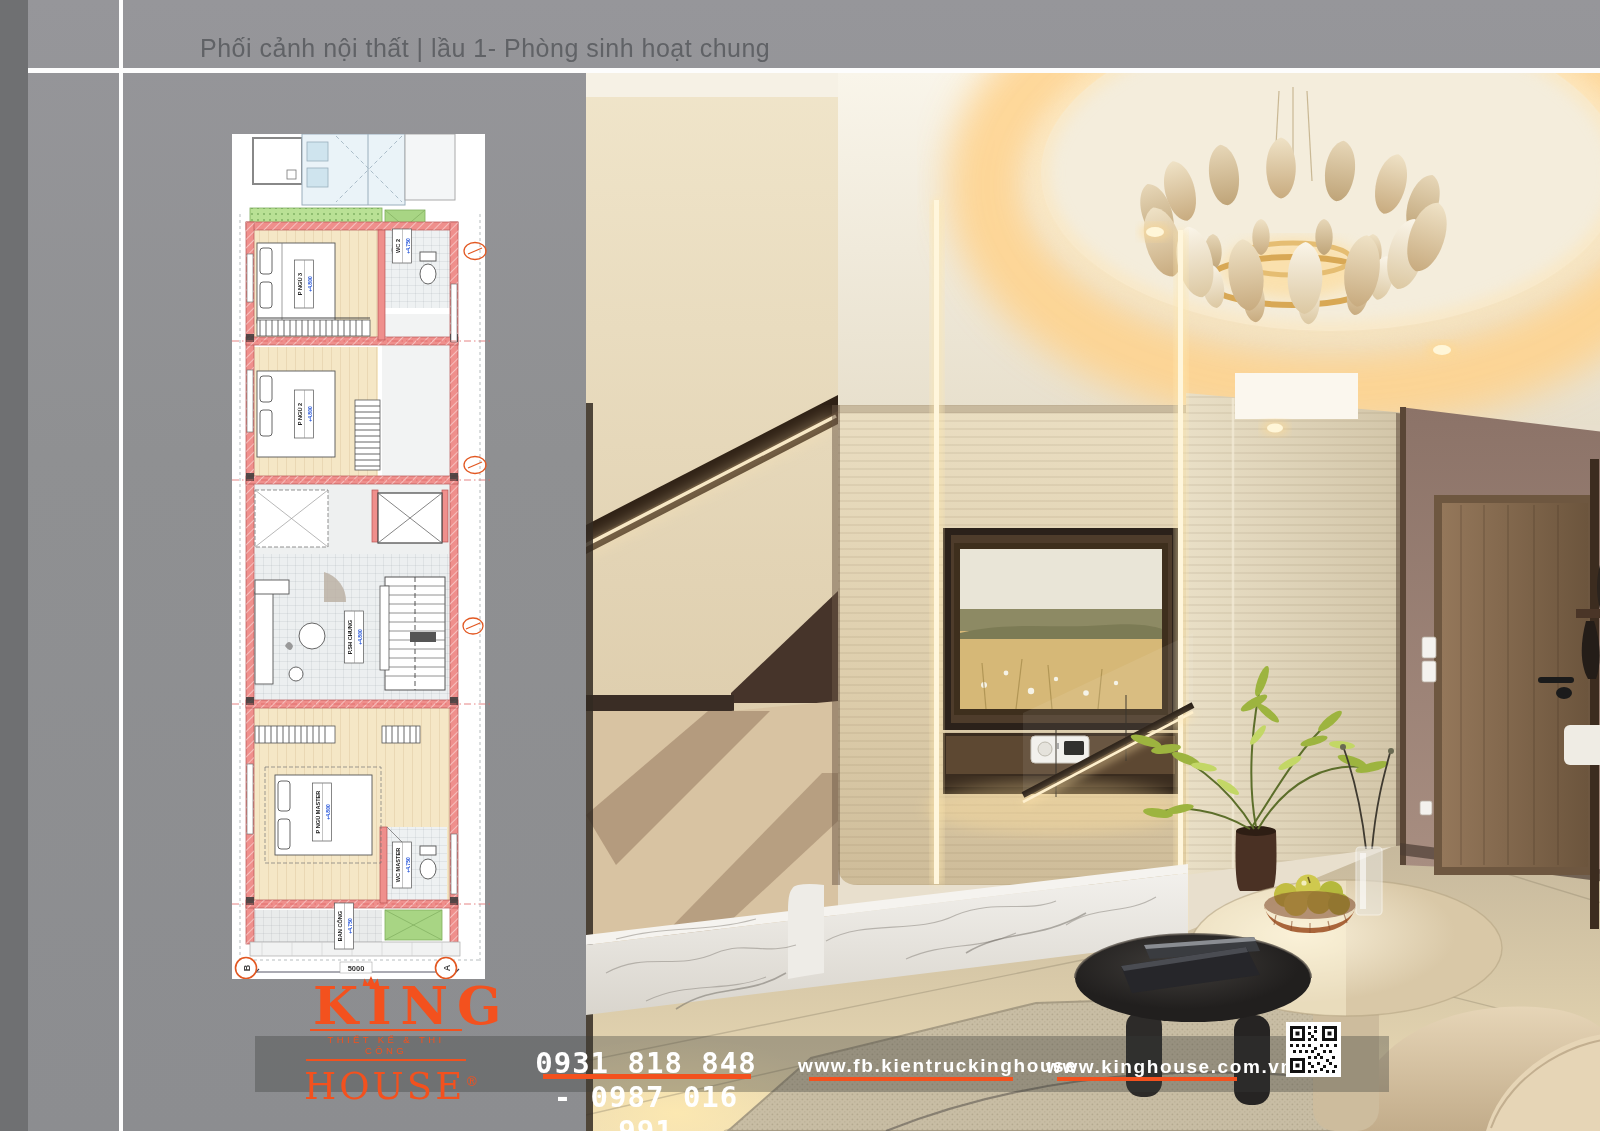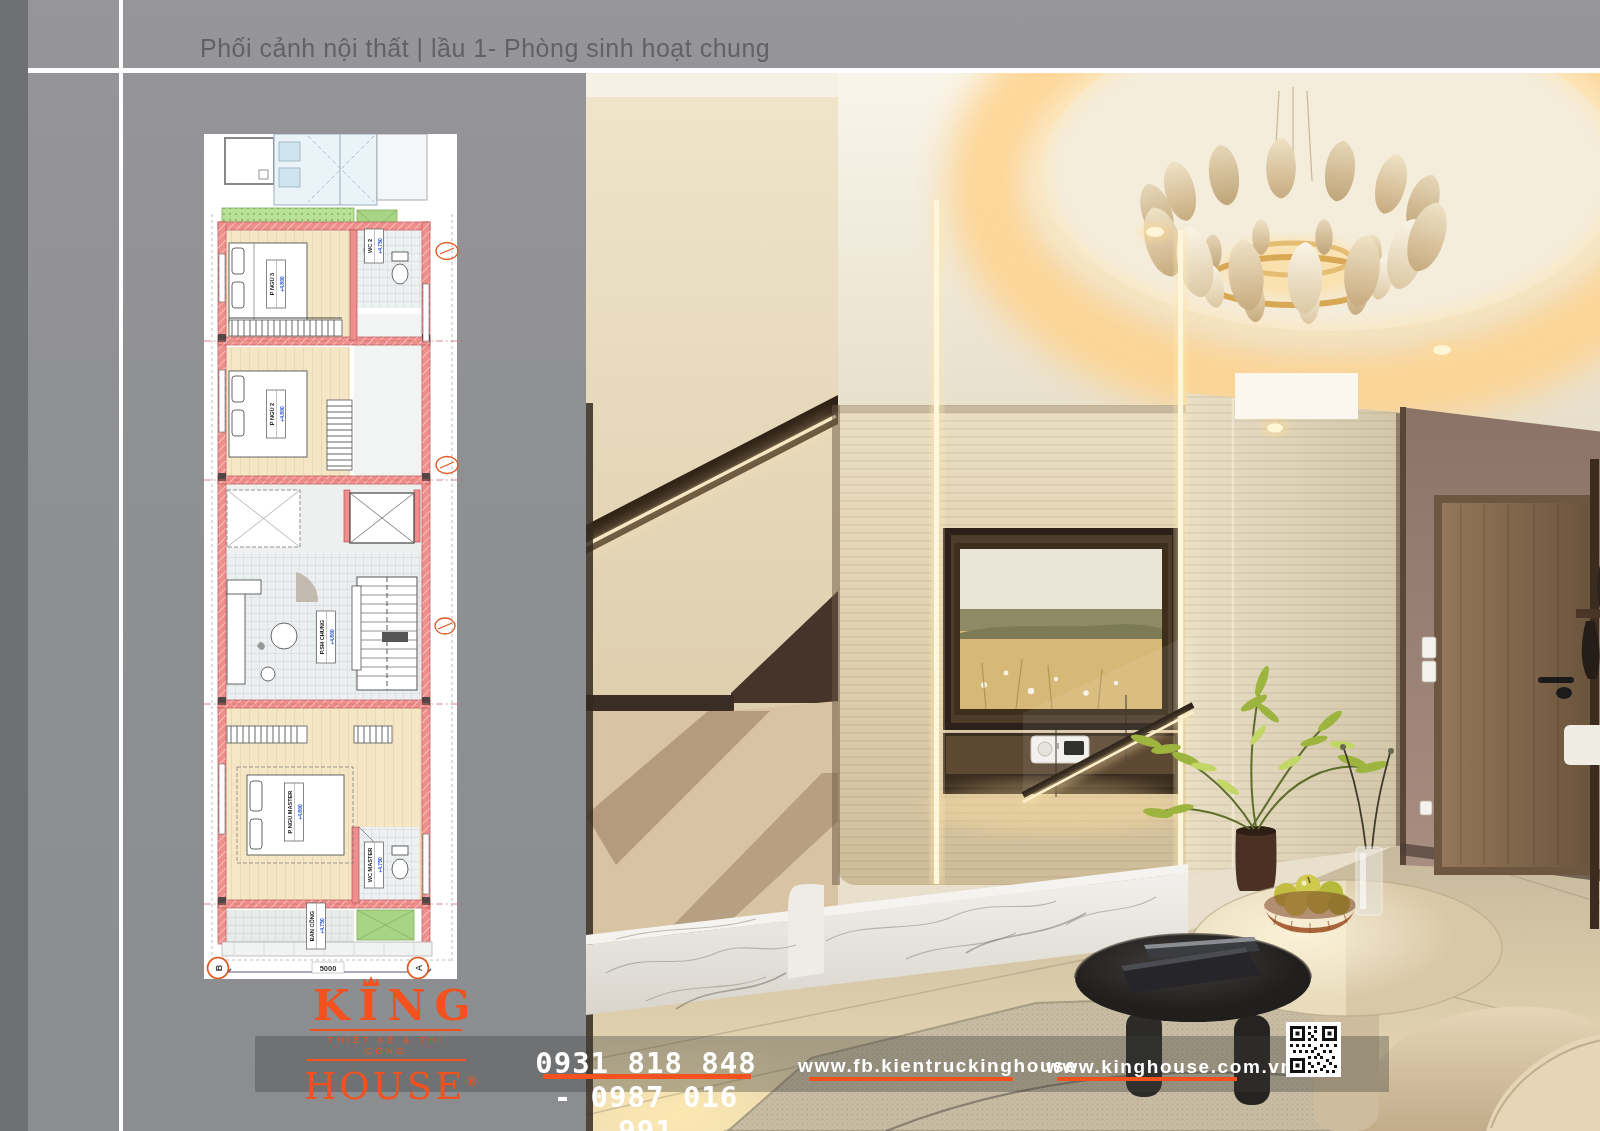--- a/index.html
+++ b/index.html
@@ -3,27 +3,27 @@
 <meta charset="utf-8">
 <style>
   html,body{margin:0;padding:0;background:#6f7072;}
   *{box-sizing:border-box;}
   #board{position:relative;width:1600px;height:1131px;overflow:hidden;
          background:linear-gradient(180deg,#96969a 0%,#8f9092 40%,#8c8d90 100%);
          font-family:"Liberation Sans",sans-serif;margin-left:28px;}
   .vline{position:absolute;left:91px;top:0;width:4px;height:1131px;background:#fdfdfd;}
   .hline{position:absolute;left:0;top:68px;width:1600px;height:5px;background:#fdfdfd;}
   .title{position:absolute;left:172px;top:34px;font-size:25px;color:#606266;letter-spacing:.5px;}
-  .plan{position:absolute;left:176px;top:134px;width:253px;height:845px;background:#ffffff;}
+  .plan{position:absolute;left:204px;top:134px;width:253px;height:845px;background:#ffffff;}
   .render{position:absolute;left:558px;top:73px;width:1042px;height:1058px;overflow:hidden;background:#e8dfcd;}
   .band{position:absolute;left:227px;top:1036px;width:1134px;height:56px;background:rgba(56,58,56,.34);}
   
   .logo{position:absolute;left:276px;top:984px;width:164px;text-align:center;color:#f3511e;}
   .logo .king{position:relative;font-family:"DejaVu Serif","Liberation Serif",serif;font-weight:700;
-        font-size:42px;line-height:44px;letter-spacing:9px;text-indent:9px;}
+        font-size:52px;line-height:44px;letter-spacing:9px;text-indent:9px;}
   .logo .crown{position:absolute;left:57px;top:-9px;width:20px;height:12px;}
   .logo .rule{height:2px;background:#f3511e;margin:1px 6px 0 6px;}
   .logo .tagline{font-size:9.5px;letter-spacing:3.4px;margin-top:3px;font-weight:400;}
   .logo .rule2{height:2px;background:#f3511e;margin:3px 2px 0 2px;}
   .logo .house{font-family:"DejaVu Serif","Liberation Serif",serif;font-weight:400;font-size:37px;
         line-height:40px;letter-spacing:3px;margin-top:1px;}
   .logo .reg{font-size:13px;vertical-align:super;letter-spacing:0;}
   .phone{position:absolute;left:492px;top:1046px;width:252px;text-align:center;color:#fff;
         font-family:"DejaVu Sans Mono","Liberation Mono",monospace;font-weight:700;font-size:29px;letter-spacing:1px;}
   .u-phone{position:absolute;left:515px;top:1074px;width:208px;height:5px;background:#f3511e;}

